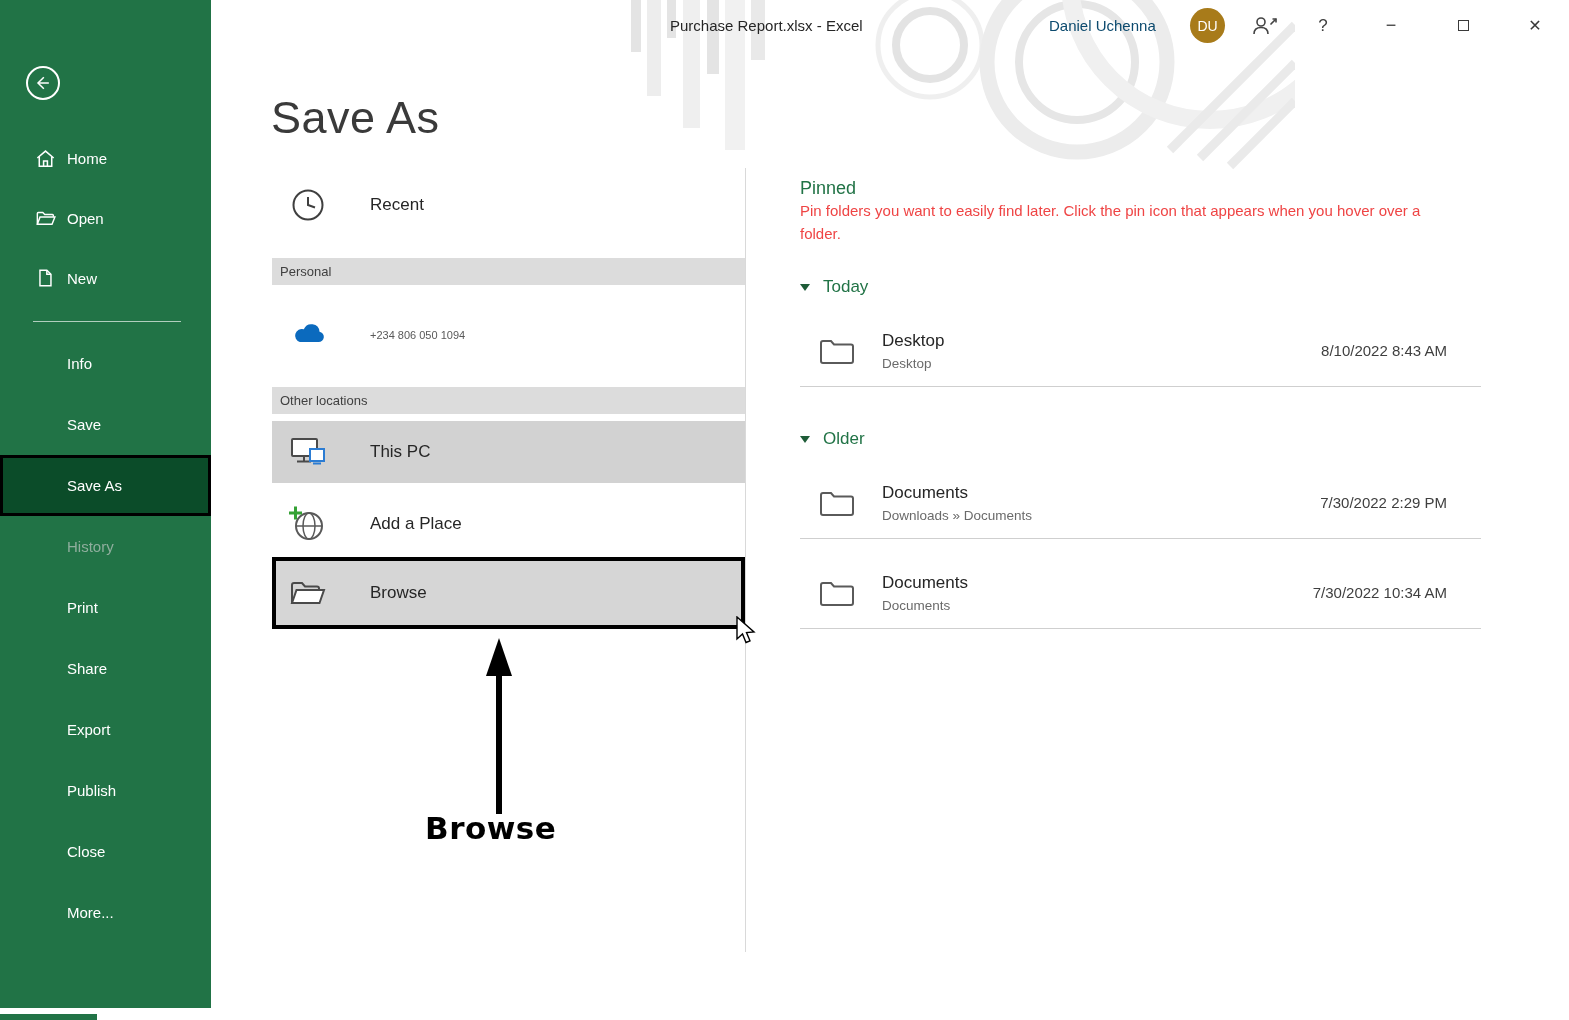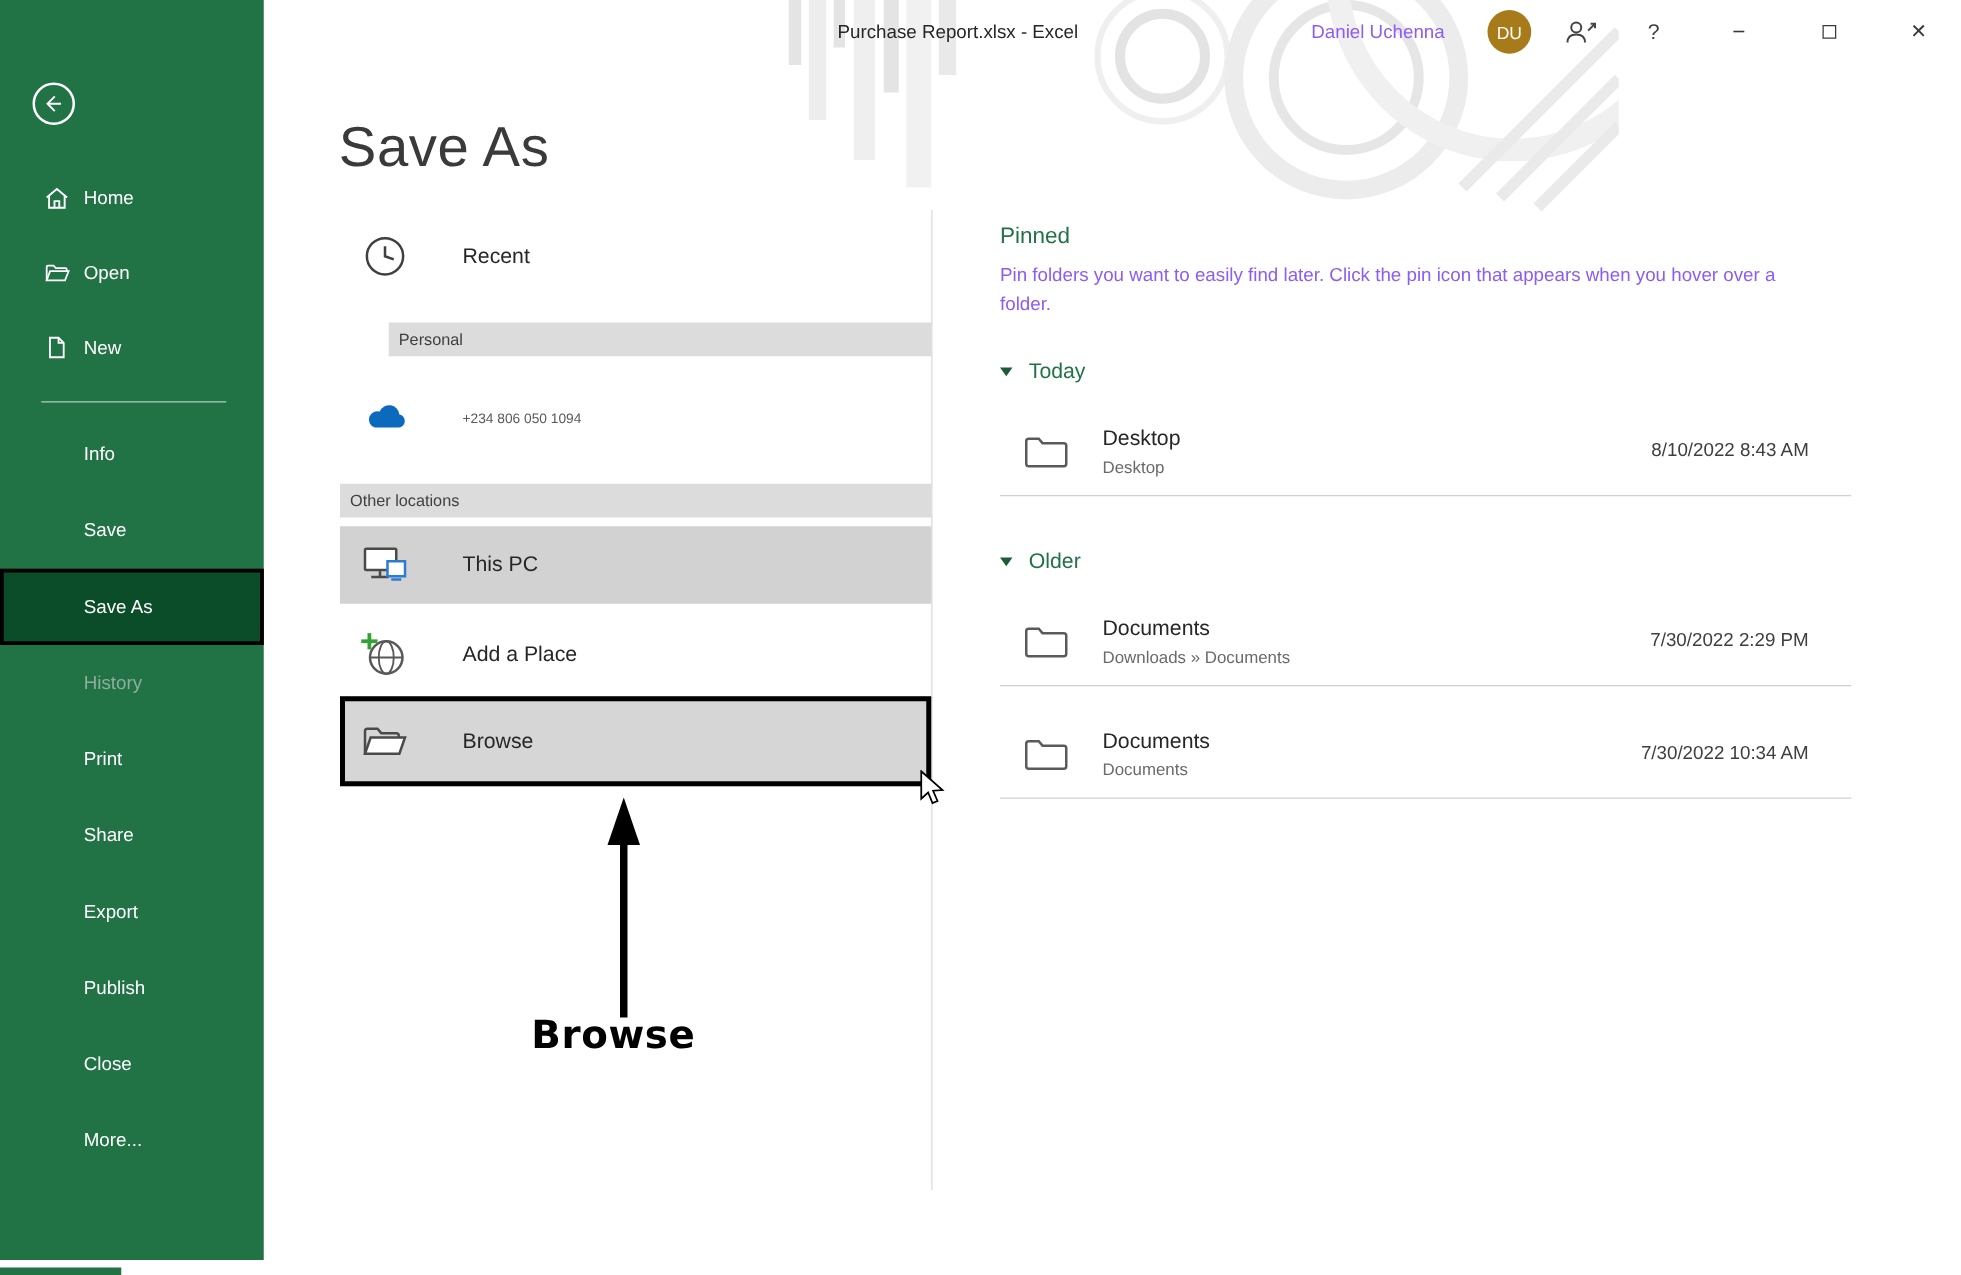--- a/index.html
+++ b/index.html
@@ -34,21 +34,21 @@
   .text-item.selected{background:var(--sidebar-selected-green);border:3px solid #000;padding-left:64px;}
   .text-item.disabled{color:#8fae9d;cursor:default;}
 
   
   .main{position:absolute;left:211px;top:0;width:1084px;height:1020px;background:#fff;}
   .deco{position:absolute;top:0;right:0;z-index:0;pointer-events:none;}
 
   
   .titlebar{position:absolute;top:0;left:0;right:0;height:52px;z-index:3;}
   .doc-title{position:absolute;left:459px;top:17px;font-size:15px;color:#262626;white-space:nowrap;}
-  .user-name{position:absolute;left:838px;top:17px;font-size:15px;color:#8b5cf6;white-space:nowrap;cursor:pointer;}
+  .user-name{position:absolute;left:838px;top:17px;font-size:15px;color:#0c4a6e;white-space:nowrap;cursor:pointer;}
   .avatar{position:absolute;left:979px;top:8px;width:35px;height:35px;border-radius:50%;
     background:var(--avatar-gold);color:#fff;font-size:14px;display:flex;align-items:center;justify-content:center;cursor:pointer;}
   .tb-icon{position:absolute;top:14px;display:flex;align-items:center;justify-content:center;cursor:pointer;color:#3f3f3f;}
   .contact-btn{left:1040px;width:28px;height:24px;}
   .help-btn{left:1100px;width:24px;height:24px;font-size:17px;}
   .win-btn{position:absolute;top:10px;width:36px;height:30px;display:flex;align-items:center;justify-content:center;cursor:pointer;color:#3a3a3a;}
   .win-min{left:1162px;font-size:18px;}
   .win-max{left:1234px;}
   .win-max .max-box{width:11px;height:11px;border:1.5px solid #3a3a3a;display:block;}
   .win-close{left:1306px;font-size:16px;}
@@ -56,34 +56,34 @@
   .page-title{position:absolute;left:60px;top:62px;font-size:45px;font-weight:300;color:#3a3a3a;letter-spacing:.5px;z-index:2;}
 
   
   .loc-col{position:absolute;left:61px;top:175px;width:473px;z-index:2;}
   .loc-item{display:flex;align-items:center;cursor:pointer;gap:16px;}
   .loc-icon{width:40px;margin-left:16px;margin-right:26px;display:flex;align-items:center;justify-content:center;flex:0 0 40px;}
   .loc-title{font-size:17px;color:#262626;}
   .loc-sub{font-size:11px;color:#595959;margin-top:4px;}
   .recent-item{height:60px;}
   .sec-header{height:27px;background:#dcdcdc;font-size:13px;color:#404040;display:flex;align-items:center;padding-left:8px;}
-  .personal-header{margin-top:23px;margin-left:39px;}
+  .personal-header{margin-top:23px;}
   .onedrive-item{margin-top:8px;height:80px;}
   .other-header{margin-top:14px;}
   .thispc-item{margin-top:7px;height:62px;background:var(--highlight-gray);}
   .addplace-item{margin-top:12px;height:58px;}
   .browse-item{margin-top:4px;height:72px;background:#d6d6d6;border:4px solid #000;}
   .browse-item .loc-icon{margin-left:12px;}
 
   .vdiv{position:absolute;left:534px;top:168px;width:1px;height:784px;background:#d9d9d9;z-index:1;}
 
   
   .pinned{position:absolute;left:589px;top:178px;width:681px;z-index:2;}
   .pinned-title{font-size:18px;color:var(--accent-green);}
-  .pinned-desc{margin-top:10px;font-size:15px;color:#8b5cf6;line-height:23px;width:645px;}
+  .pinned-desc{font-size:15px;color:#ef4444;line-height:23px;width:645px;}
   .group-header{margin-top:32px;display:flex;align-items:center;gap:13px;cursor:pointer;}
   .tri{width:0;height:0;border-left:5.5px solid transparent;border-right:5.5px solid transparent;border-top:7px solid #1e5c38;}
   .group-label{font-size:17px;color:var(--accent-green);}
   .pin-row{margin-top:18px;height:72px;display:flex;align-items:center;border-bottom:1px solid #cfcfcf;cursor:pointer;}
   .pin-row .row-icon{width:38px;margin-left:18px;margin-right:26px;flex:0 0 38px;display:flex;}
   .row-text{flex:1;}
   .row-title{font-size:17px;color:#262626;}
   .row-sub{font-size:13.5px;color:#6a6a6a;margin-top:5px;}
   .row-time{font-size:15px;color:#3f3f3f;padding-right:34px;white-space:nowrap;}
   .older-header{margin-top:42px;}

